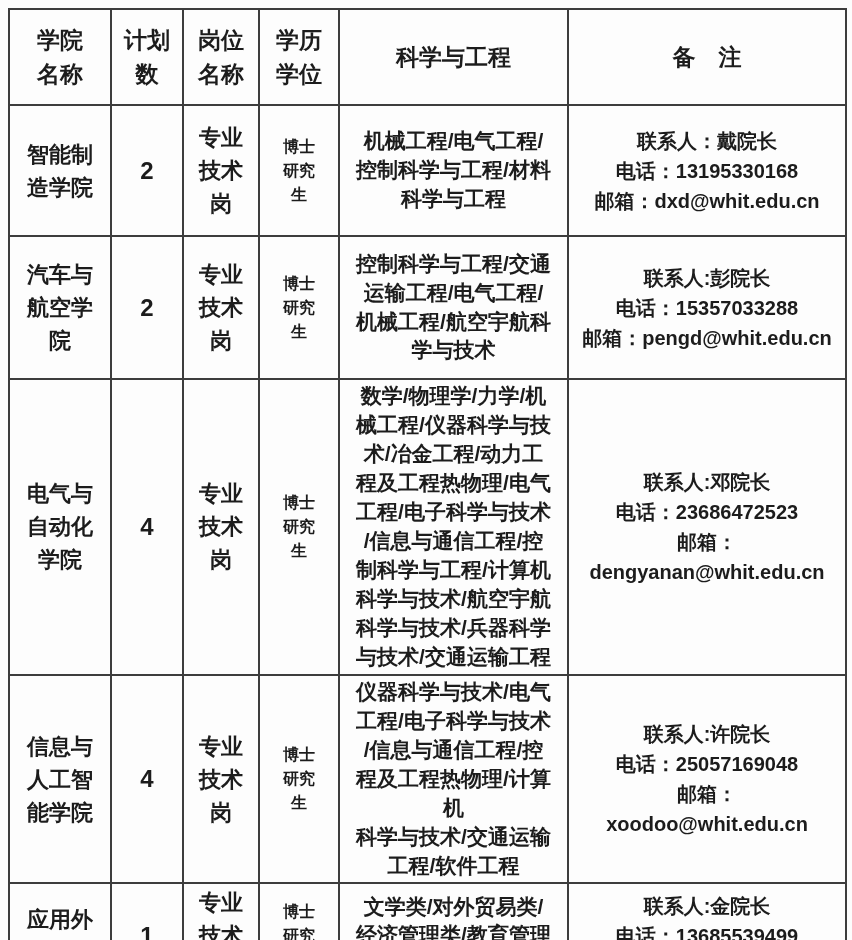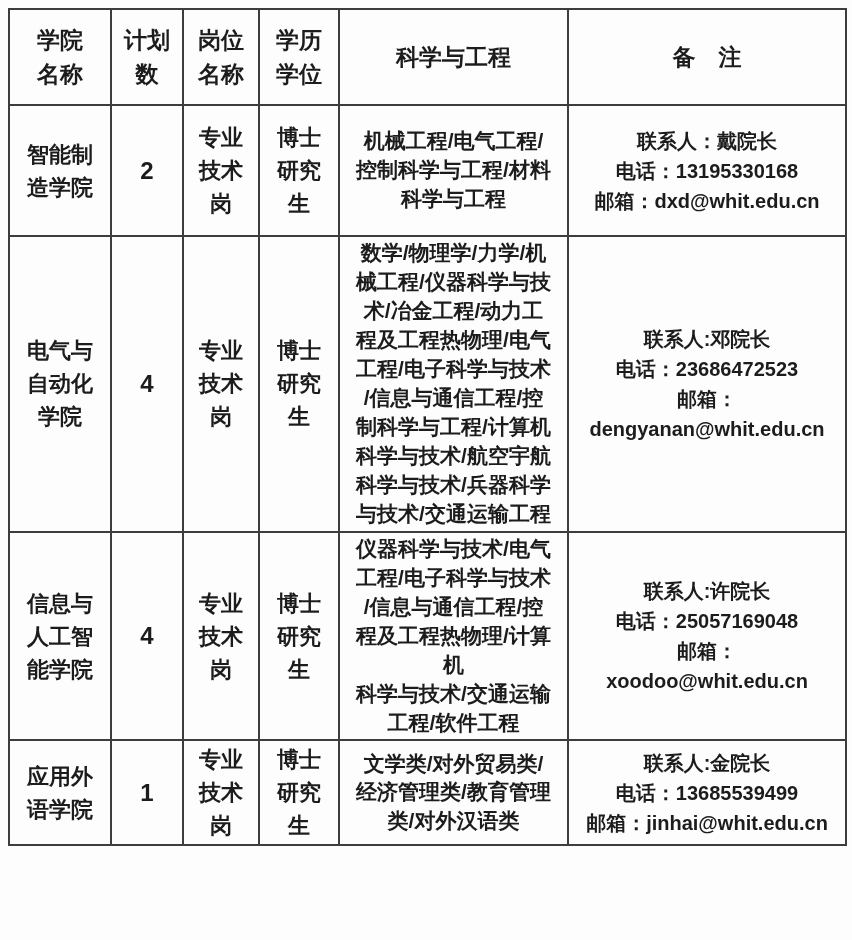--- a/index.html
+++ b/index.html
@@ -41,21 +41,21 @@
     font-size:23px;
     font-weight:700;
     line-height:1.5;
   }
   td{
     font-weight:600;
   }
   td.college{font-size:22px;line-height:1.5;}
   td.plan{font-size:24px;}
   td.position{font-size:22px;line-height:1.5;margin-top:32px;}
-  td.degree{font-size:22px;line-height:1.5;}
+  td.degree{font-size:16px;line-height:1.5;}
   td.majors{font-size:21px;line-height:1.38;padding:2px 8px;border-radius:16px;}
   td.remark{font-size:20px;line-height:1.5;}
   tr.r-header{height:96px;}
   tr.r1{height:131px;}
   tr.r2{height:143px;}
   tr.r3{height:289px;}
   tr.r4{height:171px;}
   tr.r5{height:94px;}
 </style>
 </head>
@@ -95,20 +95,39 @@
 岗</td>
         <td class="degree">博士
 研究
 生</td>
         <td class="majors">机械工程/电气工程/
 控制科学与工程/材料
 科学与工程</td>
         <td class="remark">联系人：戴院长
 电话：13195330168
 邮箱：dxd@whit.edu.cn</td>
+      </tr>
+      <tr class="r2">
+        <td class="college">汽车与
+航空学
+院</td>
+        <td class="plan">2</td>
+        <td class="position">专业
+技术
+岗</td>
+        <td class="degree">博士
+研究
+生</td>
+        <td class="majors">控制科学与工程/交通
+运输工程/电气工程/
+机械工程/航空宇航科
+学与技术</td>
+        <td class="remark">联系人:彭院长
+电话：15357033288
+邮箱：pengd@whit.edu.cn</td>
       </tr>
       <tr class="r3">
         <td class="college">电气与
 自动化
 学院</td>
         <td class="plan">4</td>
         <td class="position">专业
 技术
 岗</td>
         <td class="degree">博士

